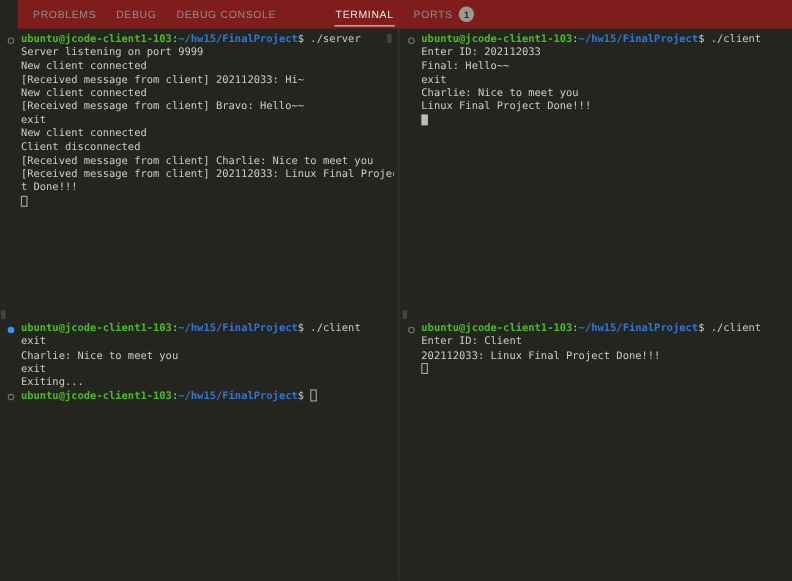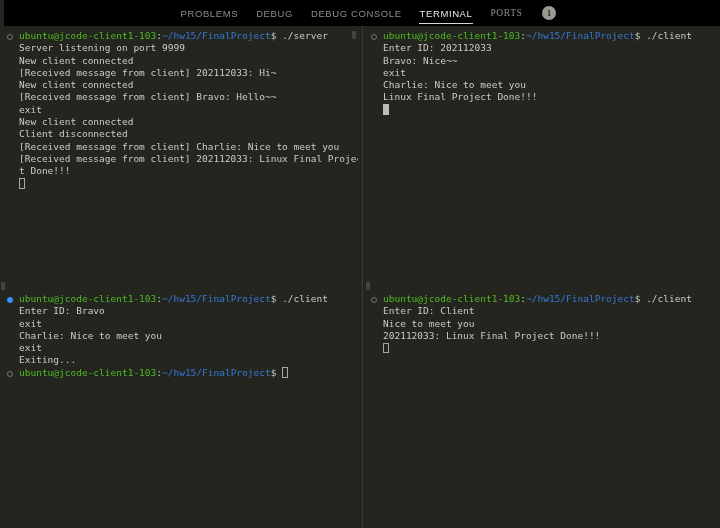--- a/index.html
+++ b/index.html
@@ -5,53 +5,52 @@
   html, body { margin:0; padding:0; }
   body {
     width:720px; height:528px;
     background:#252520;
     position:relative;
     overflow:hidden;
     font-family:"DejaVu Sans Mono", monospace;
   }
   
   .tabbar {
-    position:absolute; top:0; left:4px; right:0; height:26px;
+    position:absolute; top:0; left:16px; right:0; height:26px;
     display:flex; align-items:center;
     padding-left:13px; gap:16px;
     font-family:"Liberation Sans", sans-serif;
     font-size:9.5px; letter-spacing:0.6px;
     color:#8f8f88;
-    background:#000000;
-    justify-content:center;
+    background:#7f1d1d;
   }
   .tab { padding:5px 1px 4px 1px; border-bottom:1px solid transparent; cursor:pointer; }
-  .tab.active { color:#eaeae5; border-bottom:1px solid #d8d8d3; }
-  .tab-ports { display:flex; align-items:center; gap:20px;font-family:Liberation Serif, serif; }
+  .tab.active { color:#eaeae5; border-bottom:1px solid #d8d8d3;margin-left:36px; }
+  .tab-ports { display:flex; align-items:center; gap:6px; }
   .badge {
     width:14px; height:14px; border-radius:50%;
     background:#9a9a92; color:#2a2a26;
     font-size:8.5px; font-weight:bold;
     display:flex; align-items:center; justify-content:center;
   }
   
   .term-area { position:absolute; top:26px; left:0; right:0; bottom:0; }
   .vdivider { position:absolute; left:362px; top:0; bottom:0; width:1px; background:#3a3a33; }
   .pane {
     position:absolute; overflow:hidden;
     font-size:9.5px; line-height:12.3px;
     color:#cbcbc5;
   }
   .pane-tl { top:4px;   left:6px;   width:352px; height:258px; }
   .pane-tr { top:4px;   left:370px; right:2px;   height:258px; }
   .pane-bl { top:267px; left:6px;   width:352px; bottom:0; }
   .pane-br { top:267px; left:370px; right:2px;   bottom:0; }
   .tline { position:relative; padding-left:13px; white-space:pre; height:12.3px; }
-  .seg-user { color:#4dbb23; font-weight:normal; }
-  .seg-path { color:#3377d4; font-weight:normal; }
+  .seg-user { color:#4dbb23; font-weight:bold; }
+  .seg-path { color:#3377d4; font-weight:bold; }
   .seg-plain { color:#cbcbc5; }
   .seg-deco-hollow, .seg-deco-filled {
     position:absolute; left:1px; top:4px;
     width:4px; height:4px; border-radius:50%;
     border:1px solid #78786f;
   }
   .seg-deco-filled { background:#3794ff; border-color:#3794ff; }
   .seg-cursor-solid {
     display:inline-block; width:5.7px; height:10.5px;
     background:#bdbdb6; vertical-align:-2px;
@@ -95,39 +94,37 @@
       <div class="tline"><span class="seg-plain">New client connected</span></div>
       <div class="tline"><span class="seg-plain">Client disconnected</span></div>
       <div class="tline"><span class="seg-plain">[Received message from client] Charlie: Nice to meet you</span></div>
       <div class="tline"><span class="seg-plain">[Received message from client] 202112033: Linux Final Projec</span></div>
       <div class="tline"><span class="seg-plain">t Done!!!</span></div>
       <div class="tline"><span class="seg-cursor-hollow"></span></div>
     </div>
   <div class="pane pane-tr">
       <div class="tline"><span class="seg-deco-hollow"></span><span class="seg-user">ubuntu@jcode-client1-103</span><span class="seg-plain">:</span><span class="seg-path">~/hw15/FinalProject</span><span class="seg-plain">$ ./client</span></div>
       <div class="tline"><span class="seg-plain">Enter ID: 202112033</span></div>
-      <div class="tline"><span class="seg-plain">Bravo: Nice~~</span></div>
+      <div class="tline"><span class="seg-plain">Final: Hello~~</span></div>
       <div class="tline"><span class="seg-plain">exit</span></div>
       <div class="tline"><span class="seg-plain">Charlie: Nice to meet you</span></div>
       <div class="tline"><span class="seg-plain">Linux Final Project Done!!!</span></div>
       <div class="tline"><span class="seg-cursor-solid"></span></div>
     </div>
   <div class="pane pane-bl">
       <div class="tline"><span class="seg-deco-filled"></span><span class="seg-user">ubuntu@jcode-client1-103</span><span class="seg-plain">:</span><span class="seg-path">~/hw15/FinalProject</span><span class="seg-plain">$ ./client</span></div>
-      <div class="tline"><span class="seg-plain">Enter ID: Bravo</span></div>
       <div class="tline"><span class="seg-plain">exit</span></div>
       <div class="tline"><span class="seg-plain">Charlie: Nice to meet you</span></div>
       <div class="tline"><span class="seg-plain">exit</span></div>
       <div class="tline"><span class="seg-plain">Exiting...</span></div>
       <div class="tline"><span class="seg-deco-hollow"></span><span class="seg-user">ubuntu@jcode-client1-103</span><span class="seg-plain">:</span><span class="seg-path">~/hw15/FinalProject</span><span class="seg-plain">$ </span><span class="seg-cursor-hollow"></span></div>
     </div>
   <div class="pane pane-br">
       <div class="tline"><span class="seg-deco-hollow"></span><span class="seg-user">ubuntu@jcode-client1-103</span><span class="seg-plain">:</span><span class="seg-path">~/hw15/FinalProject</span><span class="seg-plain">$ ./client</span></div>
       <div class="tline"><span class="seg-plain">Enter ID: Client</span></div>
-      <div class="tline"><span class="seg-plain">Nice to meet you</span></div>
       <div class="tline"><span class="seg-plain">202112033: Linux Final Project Done!!!</span></div>
       <div class="tline"><span class="seg-cursor-hollow"></span></div>
     </div>
   <div class="vdivider"></div>
   <div class="corner-mark mark-1"></div>
   <div class="corner-mark mark-2"></div>
   <div class="corner-mark mark-3"></div>
 </div>
 
 </body></html>

